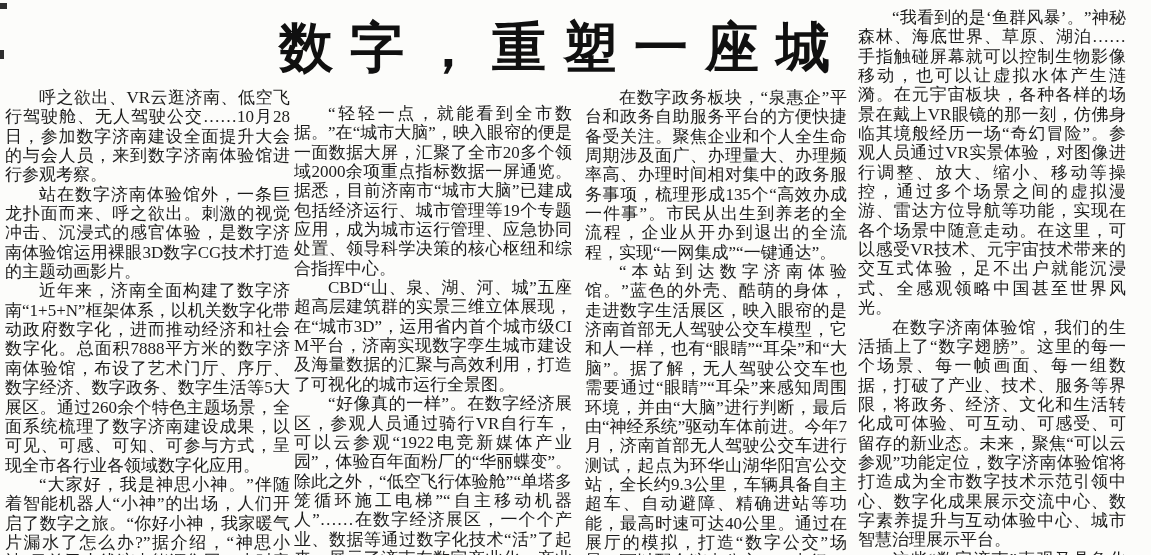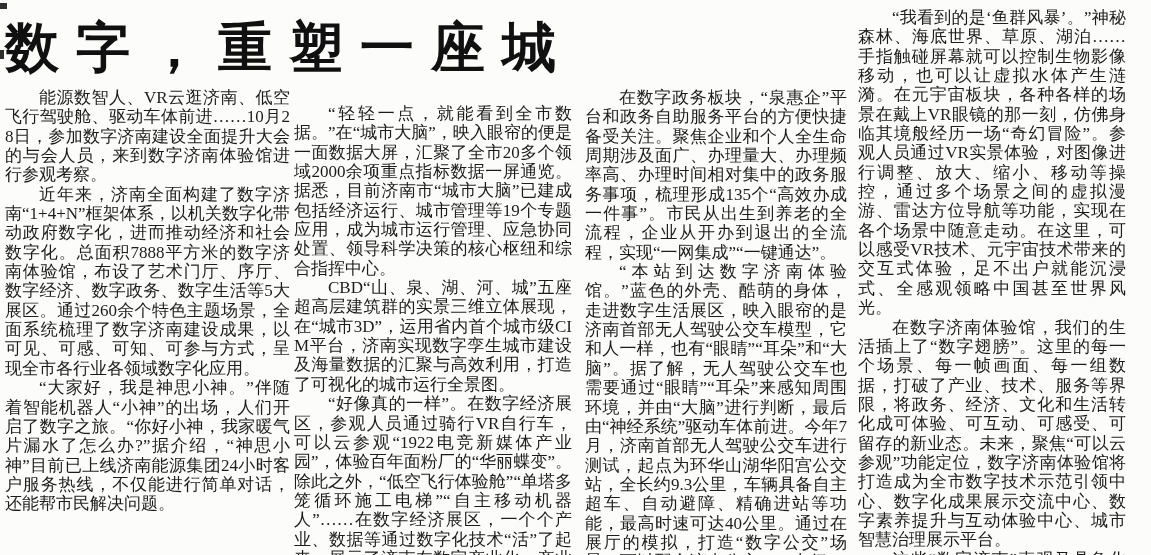--- a/index.html
+++ b/index.html
@@ -6,21 +6,21 @@
   .page{
     position:relative;
     width:1151px;height:555px;
     background:#fcfcfa;
     color:#1c1c1c;
     font-family:"Liberation Serif","DejaVu Serif",serif;
     overflow:hidden;
   }
   .headline{
     position:absolute;left:5px;top:12px;width:842px;
-    text-align:left;
+    text-align:right;
     font-size:54px;font-weight:900;
     letter-spacing:17px;
     white-space:nowrap;
     color:#101010;
   }
   .col{
     position:absolute;
     font-size:17px;line-height:19.35px;
     text-align:justify;text-justify:inter-character;
     overflow:hidden;
@@ -54,22 +54,23 @@
 <body>
 
 <div class="page">
 
   <span class="edge-artifact artifact-1"></span>
   <span class="edge-artifact artifact-2"></span>
 
   <div class="headline">数字，重塑一座城</div>
 
   <div class="col col1">
-    <p>能源数智人、VR云逛济南、低空飞行驾驶舱、驱动车体前进……10月28日，参加数字济南建设全面提升大会的与会人员，来到数字济南体验馆进行参观考察。</p>
-    <p>近年来，济南全面构建了数字济南“1+4+N”框架体系，以机关数字化带动政府数字化，进而推动经济和社会数字化。总面积7888平方米的数字济南体验馆，布设了艺术门厅、序厅、数字经济、数字政务、数字生活等5大展区。通过260余个特色主题场景，全面系统梳理了数字济南建设成果，以可见、可感、可知、可参与方式，呈现全市各行业各领域数字化应用。</p>
+    <p>呼之欲出、VR云逛济南、低空飞行驾驶舱、无人驾驶公交……10月28日，参加数字济南建设全面提升大会的与会人员，来到数字济南体验馆进行参观考察。</p>
+    <p>站在数字济南体验馆外，一条巨龙扑面而来、呼之欲出。刺激的视觉冲击、沉浸式的感官体验，是数字济南体验馆运用裸眼3D数字CG技术打造的主题动画影片。</p>
+    <p>近年来，济南全面构建了数字济南“1+5+N”框架体系，以机关数字化带动政府数字化，进而推动经济和社会数字化。总面积7888平方米的数字济南体验馆，布设了艺术门厅、序厅、数字经济、数字政务、数字生活等5大展区。通过260余个特色主题场景，全面系统梳理了数字济南建设成果，以可见、可感、可知、可参与方式，呈现全市各行业各领域数字化应用。</p>
     <p>“大家好，我是神思小神。”伴随着智能机器人“小神”的出场，人们开启了数字之旅。“你好小神，我家暖气片漏水了怎么办?”据介绍，“神思小神”目前已上线济南能源集团24小时客户服务热线，不仅能进行简单对话，还能帮市民解决问题。</p>
   </div>
 
   <div class="col col2">
     <p>“轻轻一点，就能看到全市数据。”在“城市大脑”，映入眼帘的便是一面数据大屏，汇聚了全市20多个领域2000余项重点指标数据一屏通览。据悉，目前济南市“城市大脑”已建成包括经济运行、城市管理等19个专题应用，成为城市运行管理、应急协同处置、领导科学决策的核心枢纽和综合指挥中心。</p>
     <p>CBD“山、泉、湖、河、城”五座超高层建筑群的实景三维立体展现，在“城市3D”，运用省内首个城市级CIM平台，济南实现数字孪生城市建设及海量数据的汇聚与高效利用，打造了可视化的城市运行全景图。</p>
     <p>“好像真的一样”。在数字经济展区，参观人员通过骑行VR自行车，可以云参观“1922电竞新媒体产业园”，体验百年面粉厂的“华丽蝶变”。除此之外，“低空飞行体验舱”“单塔多笼循环施工电梯”“自主移动机器人”……在数字经济展区，一个个产业、数据等通过数字化技术“活”了起来，展示了济南在数字产业化、产业数字化、算网一体化、数据价值化等领域的先进发展成果。</p>
   </div>
 
   <div class="col col3">

